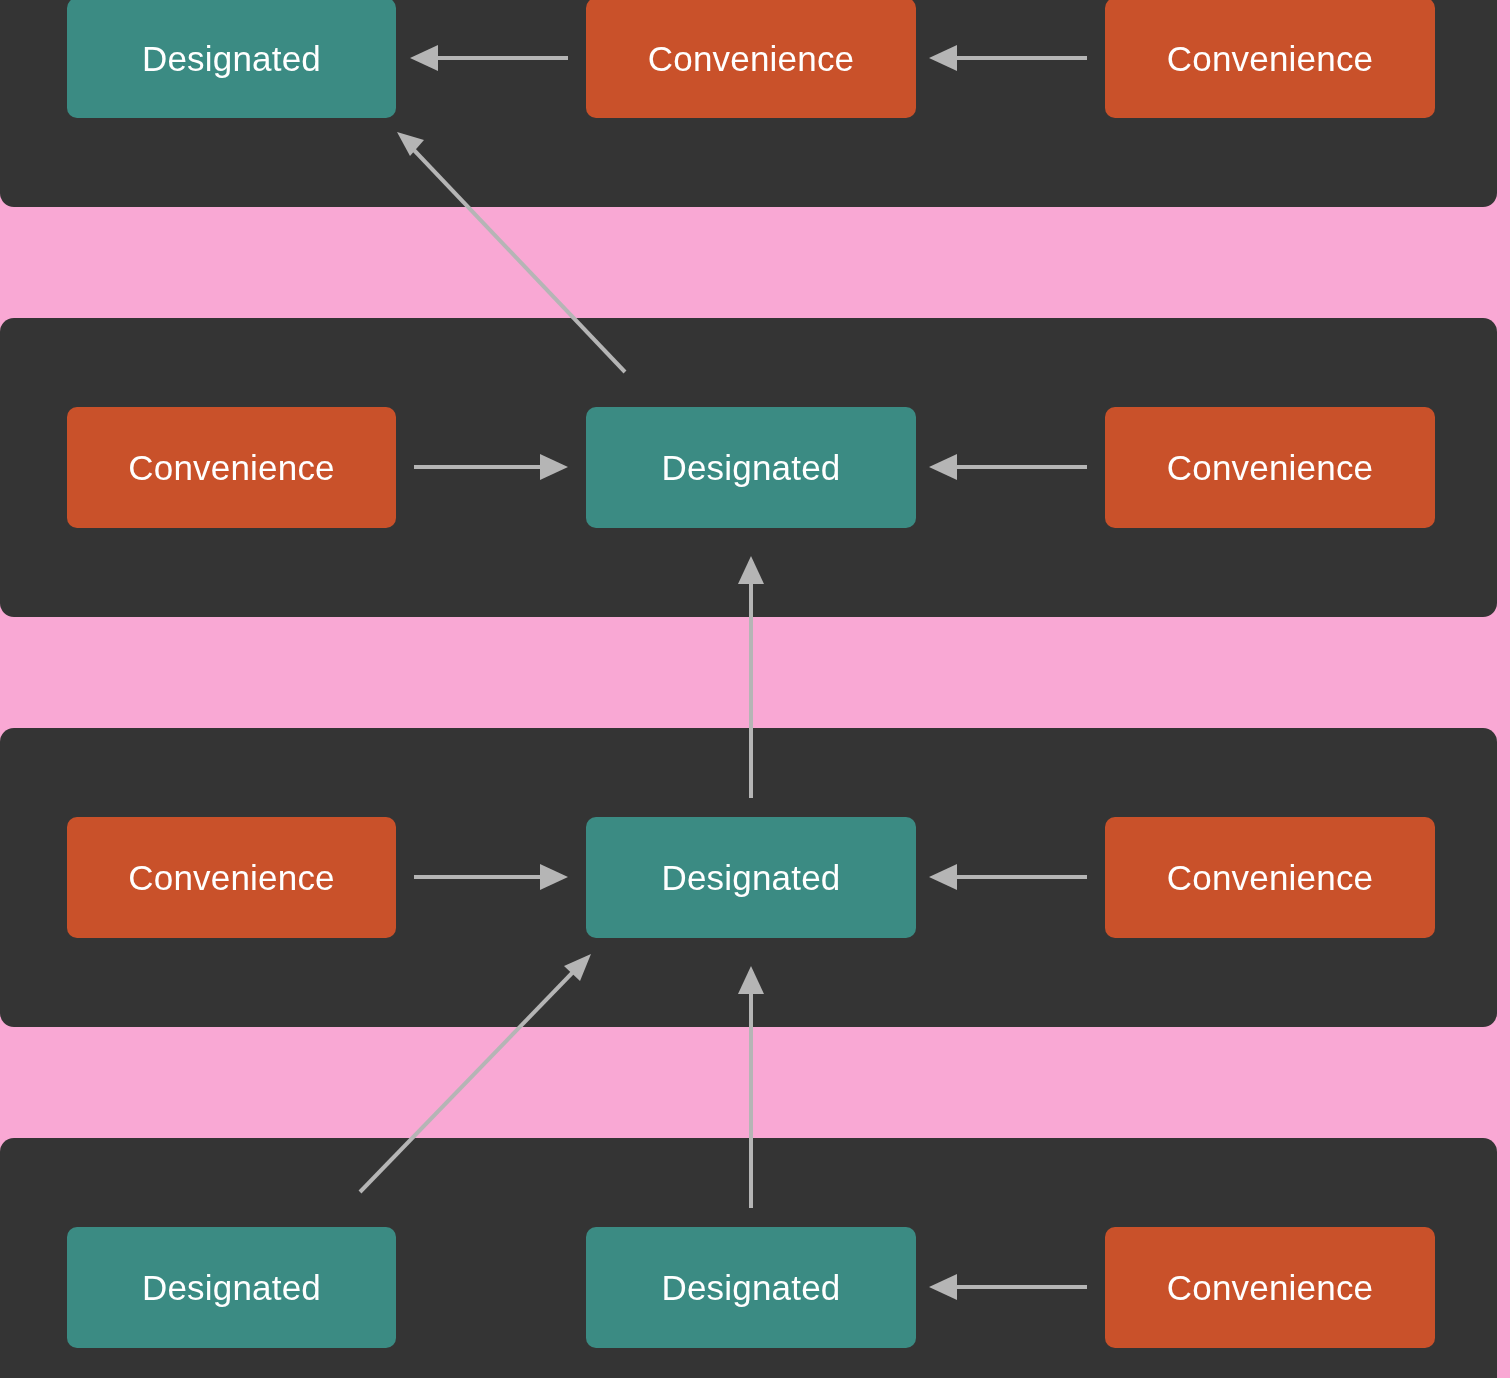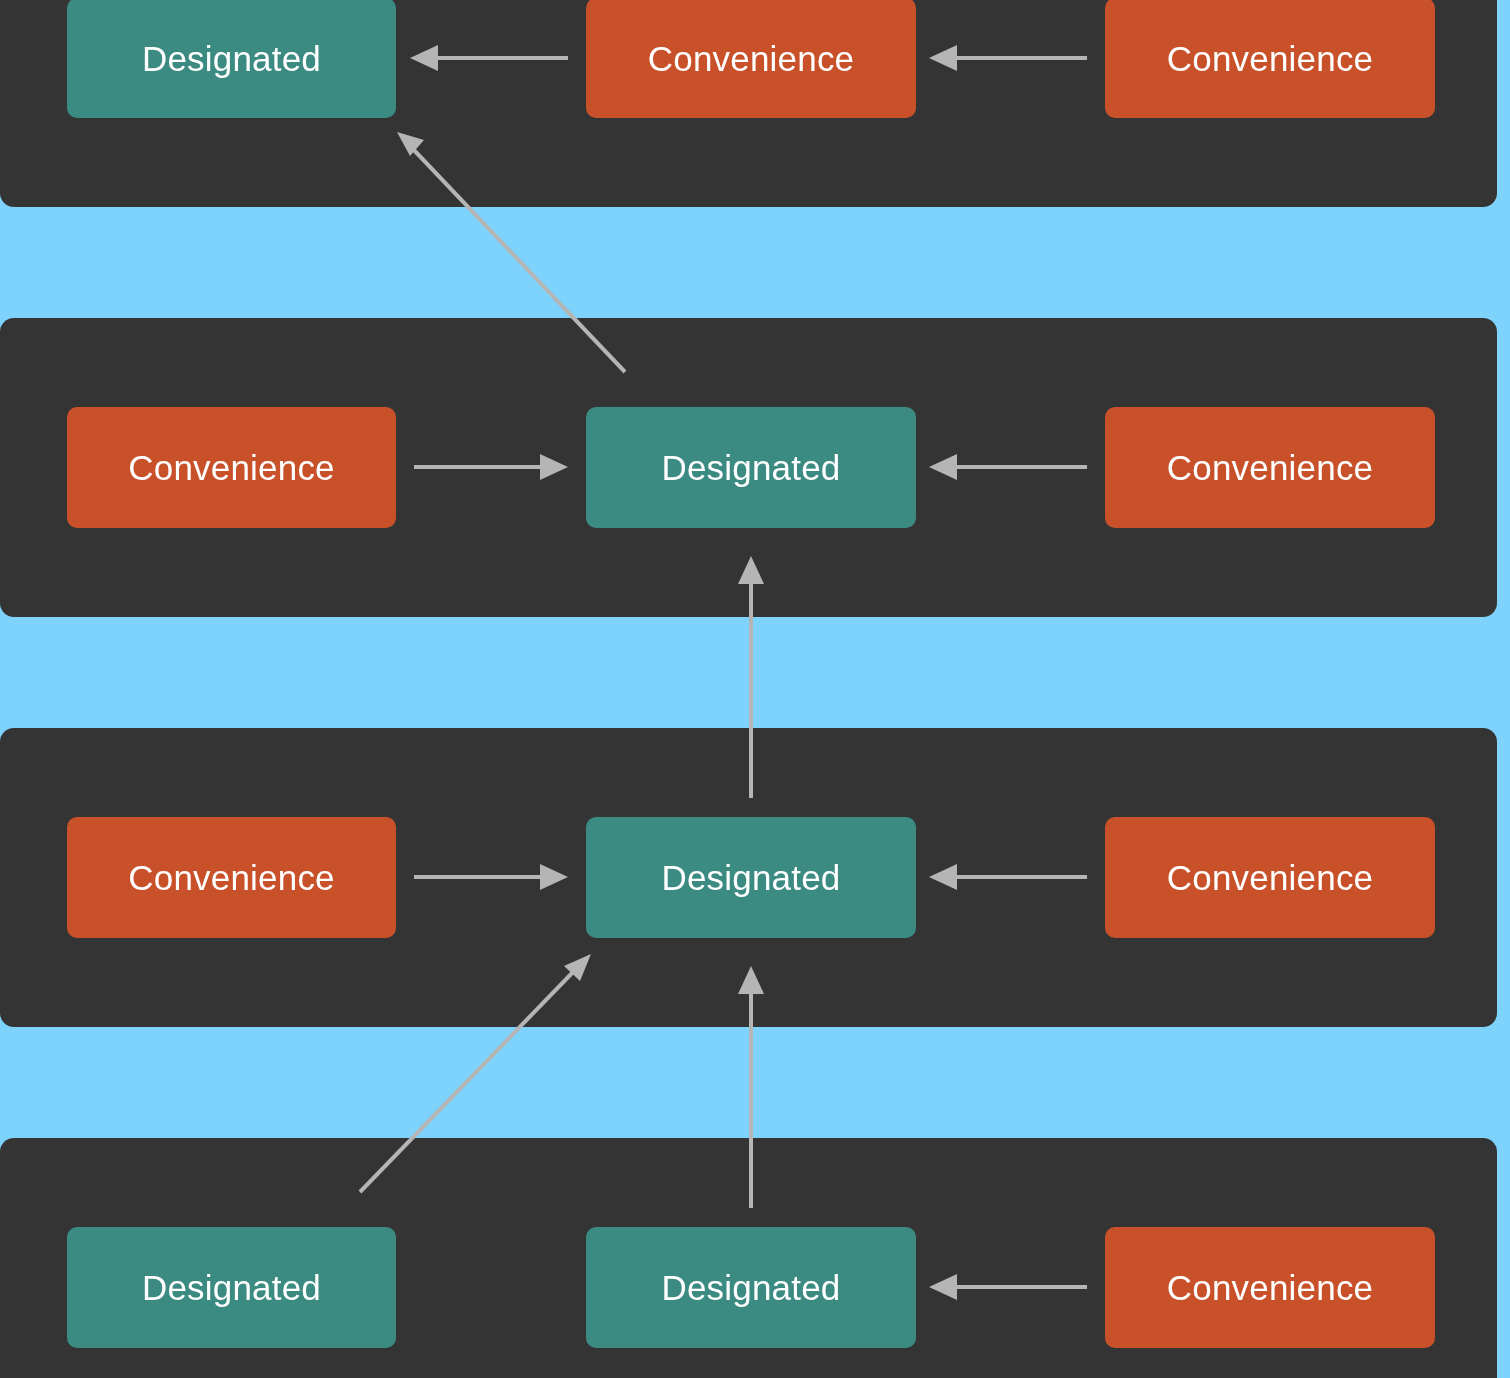--- a/index.html
+++ b/index.html
@@ -7,21 +7,21 @@
     padding: 0;
     background: #15161a;
   }
   body {
     font-family: "Liberation Sans", sans-serif;
   }
   #stage {
     position: relative;
     width: 1510px;
     height: 1378px;
-    background: #7dd3fc;
+    background: #f9a8d4;
     overflow: hidden;
   }
   
   .row-panel {
     position: absolute;
     left: 0;
     width: 1497px;
     background: #343434;
     border-radius: 14px;
   }

